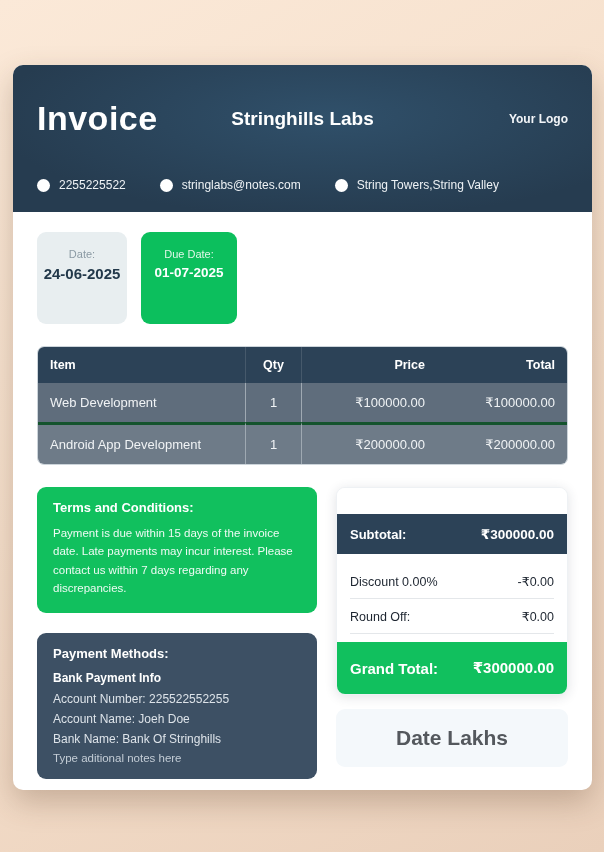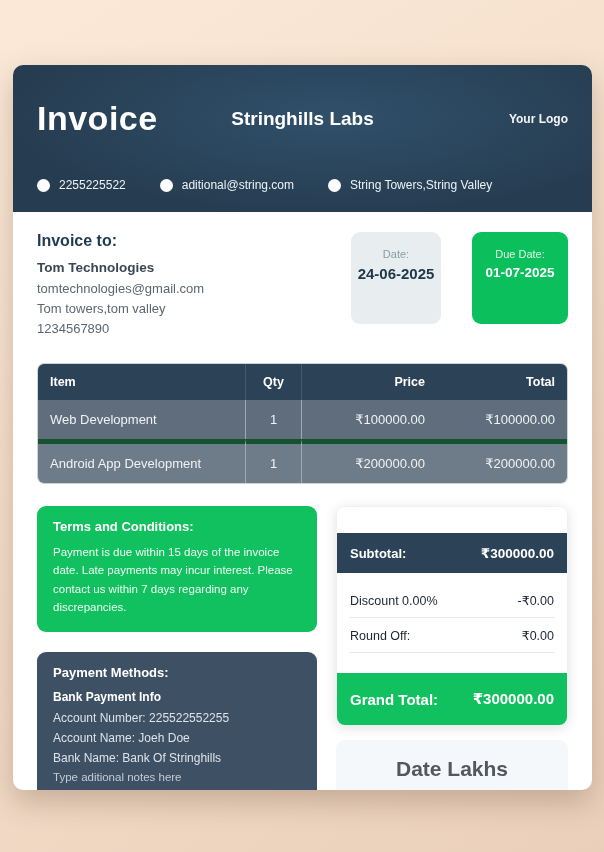--- a/index.html
+++ b/index.html
@@ -24,42 +24,42 @@
   .company{ font-size:19px; font-weight:bold; text-align:center; }
   .logo{ font-size:12px; font-weight:bold; text-align:right; color:#f2f5f8; cursor:pointer;}
   .contact-row{ display:flex; gap:34px; margin-top:40px; align-items:center; }
   .contact{ display:flex; align-items:center; gap:9px; font-size:12px; color:#eef2f5; }
   .dot{ width:13px; height:13px; border-radius:50%; background:#ffffff; flex:0 0 auto; }
   
   .bill-row{ display:flex; justify-content:space-between; padding:20px 24px 16px 24px; }
   .billto h2{ font-size:16px; color:#1f3a50; margin-bottom:10px; }
   .billto .name{ font-size:13.5px; font-weight:bold; color:#3a4752; margin-bottom:6px; }
   .billto div.line{ font-size:13px; color:#5c6670; margin-bottom:5px; }
-  .dates{ display:flex; gap:31px; }
+  .dates{ display:flex; gap:14px; }
   .date-box{
     width:90px; height:92px; border-radius:9px; text-align:center; padding-top:16px;
   }
   .date-box.plain{ background:#e8eef0; }
   .date-box.plain .lbl{ font-size:11px; color:#8b9aa4; margin-bottom:5px; }
   .date-box.plain .val{ font-size:15px; font-weight:bold; color:#22384a; }
   .date-box.green{ background:#0cbf5d; width:96px; }
   .date-box.green .lbl{ font-size:11px; color:#dff7e8; margin-bottom:5px; }
   .date-box.green .val{ font-size:13.5px; font-weight:bold; color:#ffffff; }
   
   .tbl-wrap{ padding:6px 24px 0 24px; }
   table.items{ width:100%; border-collapse:separate; border-spacing:0;
     border-radius:7px; overflow:hidden; border:1px solid #ccd4da; }
   table.items th{
     background:#2c4257; color:#fff; font-size:12.5px; font-weight:bold;
     padding:11px 12px; text-align:left;
   }
   table.items td{ color:#f0f3f5; font-size:13px; padding:12px 12px; }
   table.items tr.r1 td{ background:#5f6d7c; }
   table.items tr.r2 td{ background:#6e7b88; }
-  table.items tr.r2 td{ border-top:5px solid #14532d;margin-top:21px; }
+  table.items tr.r2 td{ border-top:3px solid #14532d;margin-top:21px; }
   .col-qty{ width:56px; text-align:center !important; }
   .col-price{ width:135px; text-align:right !important; }
   .col-total{ width:130px; text-align:right !important; }
   table.items td.sep, table.items th.sep{ border-right:1px solid #9fa9b2; }
   table.items th.sep{ border-right:1px solid #46596b; }
   
   .bottom{ display:flex; justify-content:space-between; padding:22px 24px 0 24px; align-items:flex-start; }
   .left-col{ width:280px; }
   .terms-box{ background:#11c05e; border-radius:9px; padding:13px 16px 15px 16px; color:#fff; }
   .terms-box h3{ font-size:13px; margin-bottom:9px; }
@@ -70,21 +70,21 @@
   .pay-box .pline{ font-size:12px; color:#dde3e9; margin-bottom:6px; }
   .pay-box .notes{ font-size:11.5px; color:#c4cdd6; cursor:text; }
   .right-col{ width:232px; }
   .totals-card{ background:#fff; border-radius:9px; overflow:hidden;
     box-shadow:0 2px 12px rgba(40,50,70,.14); border:1px solid #eef1f4; }
   .totals-spacer{ height:26px; background:#fff; }
   .bar{ display:flex; justify-content:space-between; align-items:center; padding:12px 13px; }
   .bar.navy{ background:#2c4257; color:#fff; }
   .bar.navy .l{ font-size:13px; font-weight:bold; }
   .bar.navy .v{ font-size:13.5px; font-weight:bold; }
-  .mid-rows{ padding:10px 13px 20px 13px; }
+  .mid-rows{ padding:10px 13px 8px 13px; }
   .mrow{ display:flex; justify-content:space-between; align-items:center;
     padding:10px 0 9px 0; border-bottom:1px solid #e4e7ea; }
   .mrow .l{ font-size:12.5px; color:#1d2530; }
   .mrow .v{ font-size:12.5px; color:#1d2530; }
   .bar.green{ background:#11c05e; color:#fff; padding:17px 13px; }
   .bar.green .l{ font-size:15px; font-weight:bold; }
   .bar.green .v{ font-size:15px; font-weight:bold; }
   .words-box{ background:#f4f8fb; border-radius:9px; margin-top:14px; text-align:center;
     padding:17px 10px; font-size:21px; font-weight:bold; color:#54585d; }
 </style>
@@ -99,37 +99,30 @@
       <div class="company">Stringhills Labs</div>
       <div class="logo">Your Logo</div>
     </div>
     <div class="contact-row">
       <div class="contact">
         <span class="dot"></span>
         <span>2255225522</span>
       </div>
       <div class="contact">
         <span class="dot"></span>
-        <span>aditional@string.com</span>
+        <span>stringlabs@notes.com</span>
       </div>
       <div class="contact">
         <span class="dot"></span>
         <span>String Towers,String Valley</span>
       </div>
     </div>
   </div>
 
   <div class="bill-row">
-    <div class="billto">
-      <h2>Invoice to:</h2>
-      <div class="name">Tom Technologies</div>
-      <div class="line">tomtechnologies@gmail.com</div>
-      <div class="line">Tom towers,tom valley</div>
-      <div class="line">1234567890</div>
-    </div>
     <div class="dates">
       <div class="date-box plain">
         <div class="lbl">Date:</div>
         <div class="val">24-06-2025</div>
       </div>
       <div class="date-box green">
         <div class="lbl">Due Date:</div>
         <div class="val">01-07-2025</div>
       </div>
     </div>

